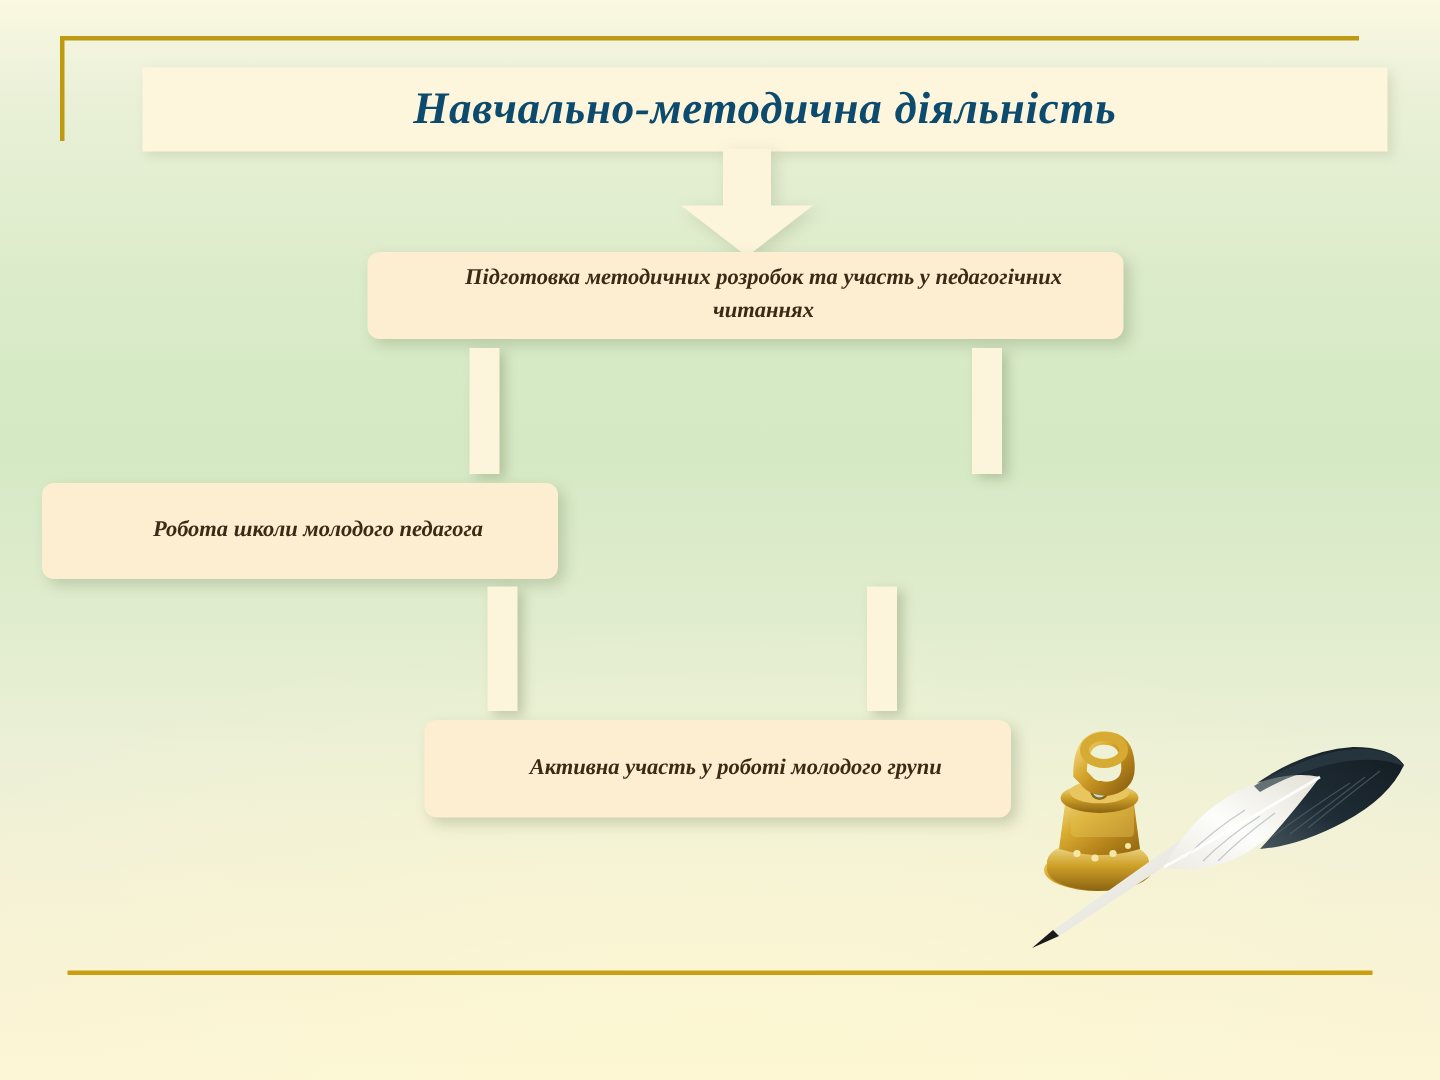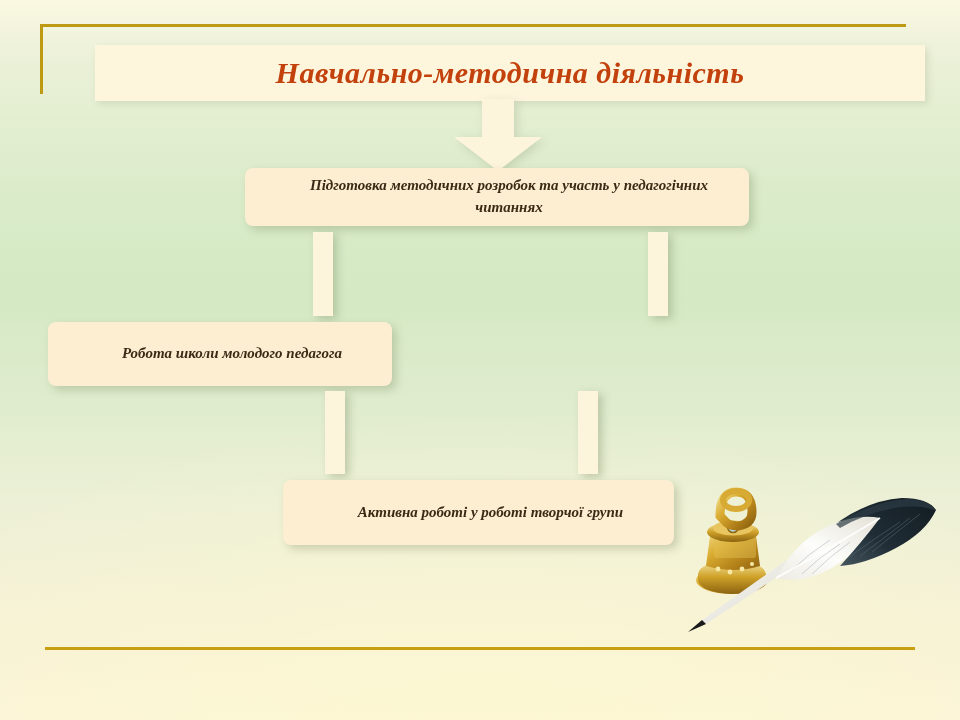--- a/index.html
+++ b/index.html
@@ -78,21 +78,21 @@
     background: #fdf5dc;
     display: flex;
     align-items: center;
     justify-content: center;
     box-shadow: 3px 3px 7px rgba(120,130,90,0.18);
   }
   #title-text {
     font-size: 30px;
     font-weight: bold;
     font-style: italic;
-    color: #c2410c;
+    color: #0c4a6e;
     letter-spacing: 0.5px;
     white-space: nowrap;
   }
 
   
   .node {
     position: absolute;
     background: #fdeed2;
     border-radius: 8px;
     display: flex;
@@ -105,21 +105,21 @@
   .node-label {
     font-size: 15px;
     font-weight: bold;
     font-style: italic;
     color: #3b2a16;
     line-height: 1.45;
     padding: 0 18px;
   }
 
   #node-top      { left: 245px; top: 168px; width: 480px; height: 58px; }
-  #node-left     { left: 48px;  top: 322px; width: 320px; height: 64px; }
+  #node-left     { left: 28px;  top: 322px; width: 320px; height: 64px; }
   #node-right    { left: 530px; top: 322px; width: 370px; height: 64px; }
   #node-bottom   { left: 283px; top: 480px; width: 367px; height: 65px; }
 
   
   
   .arrow-down {
     position: absolute;
     width: 120px;
     height: 72px;
     filter: drop-shadow(3px 3px 5px rgba(110,125,85,0.22));
@@ -176,21 +176,21 @@
 
   <div class="node" id="node-left">
     <span class="node-label">Робота школи молодого педагога</span>
   </div>
 
 
   <div class="connector-bar" id="bar-bot-left"></div>
   <div class="connector-bar" id="bar-bot-right"></div>
 
   <div class="node" id="node-bottom">
-    <span class="node-label">Активна роботі у роботі творчої групи</span>
+    <span class="node-label">Активна участь у роботі молодого групи</span>
   </div>
 
   <svg id="quill-art" viewBox="0 0 270 175">
     <defs>
       <linearGradient id="goldGrad" x1="0" y1="0" x2="1" y2="1">
         <stop offset="0%" stop-color="#f2dc8a"></stop>
         <stop offset="35%" stop-color="#d9ab30"></stop>
         <stop offset="70%" stop-color="#b4821a"></stop>
         <stop offset="100%" stop-color="#8e6411"></stop>
       </linearGradient>

